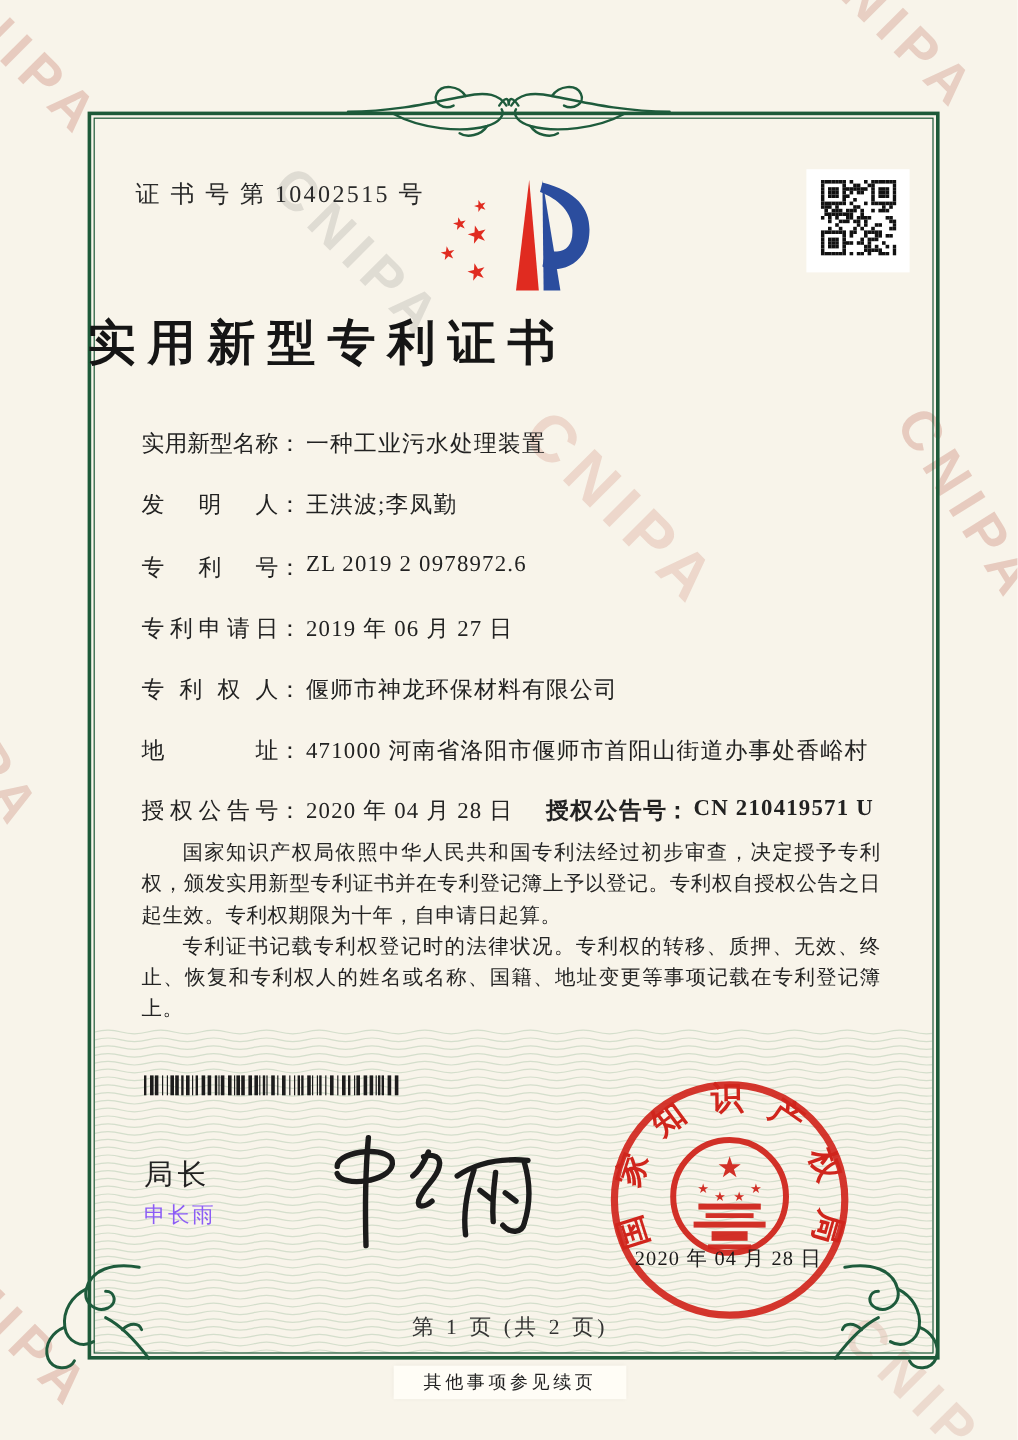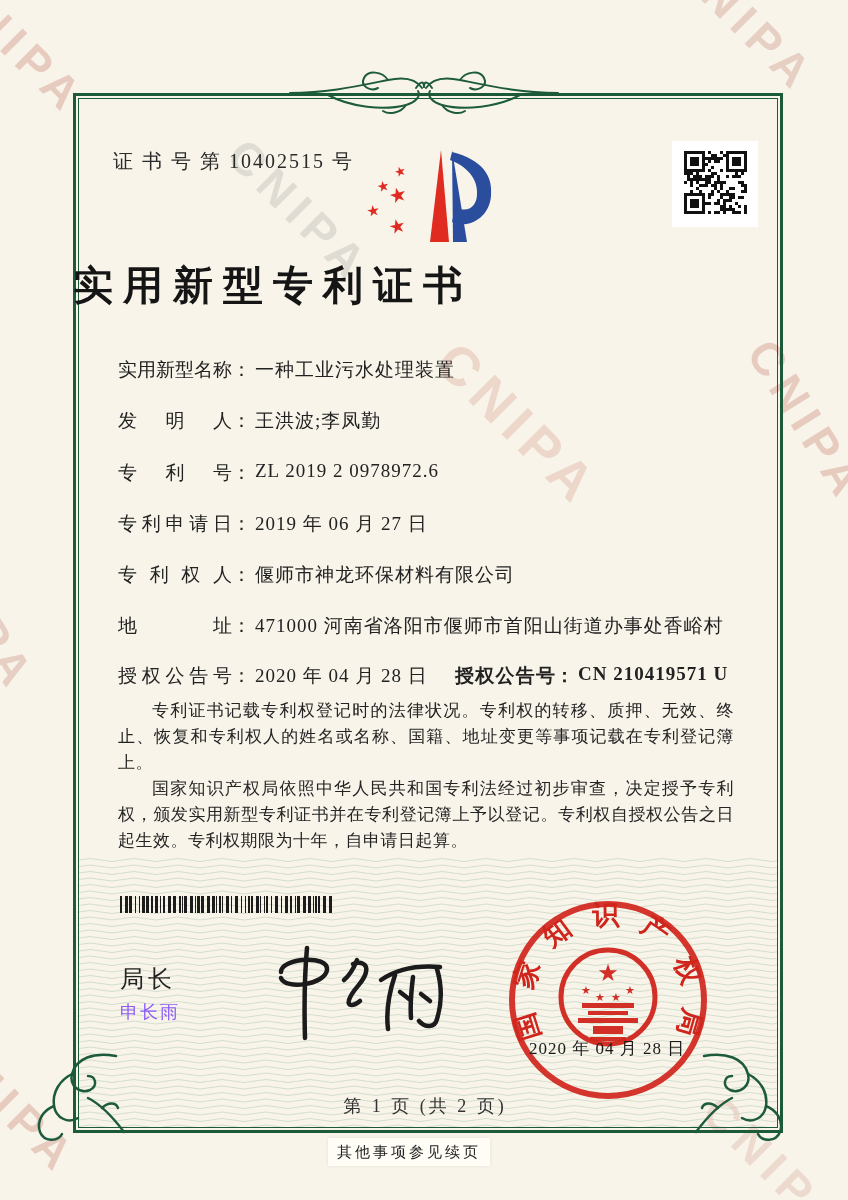--- a/index.html
+++ b/index.html
@@ -51,21 +51,21 @@
   .role{position:absolute;left:120px;top:963px;font-size:24px;color:#222;
         letter-spacing:4px;z-index:4;}
   .oname{position:absolute;left:120px;top:1000px;font-size:18px;color:#8b5cf6;
          letter-spacing:2px;z-index:4;}
   .sig{position:absolute;left:245px;top:940px;z-index:4;}
 
   .seal{position:absolute;left:505px;top:897px;z-index:5;}
 
   .pageinfo{position:absolute;left:73px;top:1094px;width:704px;text-align:center;
             font-size:18px;color:#333;letter-spacing:3px;z-index:4;}
-  .note{position:absolute;left:328px;top:1138px;width:162px;height:28px;background:#fffdf6;
+  .note{position:absolute;left:328px;top:1138px;width:194px;height:28px;background:#fffdf6;
         box-shadow:0 0 4px rgba(0,0,0,0.08);display:flex;align-items:center;
         justify-content:center;font-size:15px;color:#222;letter-spacing:3px;z-index:4;}
 </style>
 </head>
 <body>
 
 <div class="page">
 
   <span class="wm" style="left:-30px;top:-40px;color:rgba(216,170,155,.55);">CNIPA</span>
   <span class="wm" style="left:700px;top:-62px;color:rgba(216,170,155,.5);">CNIPA</span>
@@ -423,22 +423,22 @@
     <span class="flabel">地址</span><span class="fcolon">：</span><span class="fvalue">471000 河南省洛阳市偃师市首阳山街道办事处香峪村</span>
   </div>
   <div class="frow" style="top:663px;">
     <span class="flabel">授权公告号</span><span class="fcolon">：</span><span class="fvalue">2020 年 04 月 28 日</span>
     <span class="pairB">
       <span class="flabel">授权公告号</span><span class="fcolon">：</span><span class="fvalue">CN 210419571 U</span>
     </span>
   </div>
 
   <div class="law">
+    <p>国家知识产权局依照中华人民共和国专利法经过初步审查，决定授予专利权，颁发实用新型专利证书并在专利登记簿上予以登记。专利权自授权公告之日起生效。专利权期限为十年，自申请日起算。</p>
     <p>专利证书记载专利权登记时的法律状况。专利权的转移、质押、无效、终止、恢复和专利权人的姓名或名称、国籍、地址变更等事项记载在专利登记簿上。</p>
-    <p>国家知识产权局依照中华人民共和国专利法经过初步审查，决定授予专利权，颁发实用新型专利证书并在专利登记簿上予以登记。专利权自授权公告之日起生效。专利权期限为十年，自申请日起算。</p>
   </div>
 
   <div class="barcode"><svg width="218" height="17" fill="#1c1c1c">
         <rect x="0" y="0" width="2" height="17"></rect>
         <rect x="5" y="0" width="3" height="17"></rect>
         <rect x="9" y="0" width="3" height="17"></rect>
         <rect x="15" y="0" width="1" height="17"></rect>
         <rect x="19" y="0" width="1" height="17"></rect>
         <rect x="22" y="0" width="3" height="17"></rect>
         <rect x="26" y="0" width="3" height="17"></rect>

